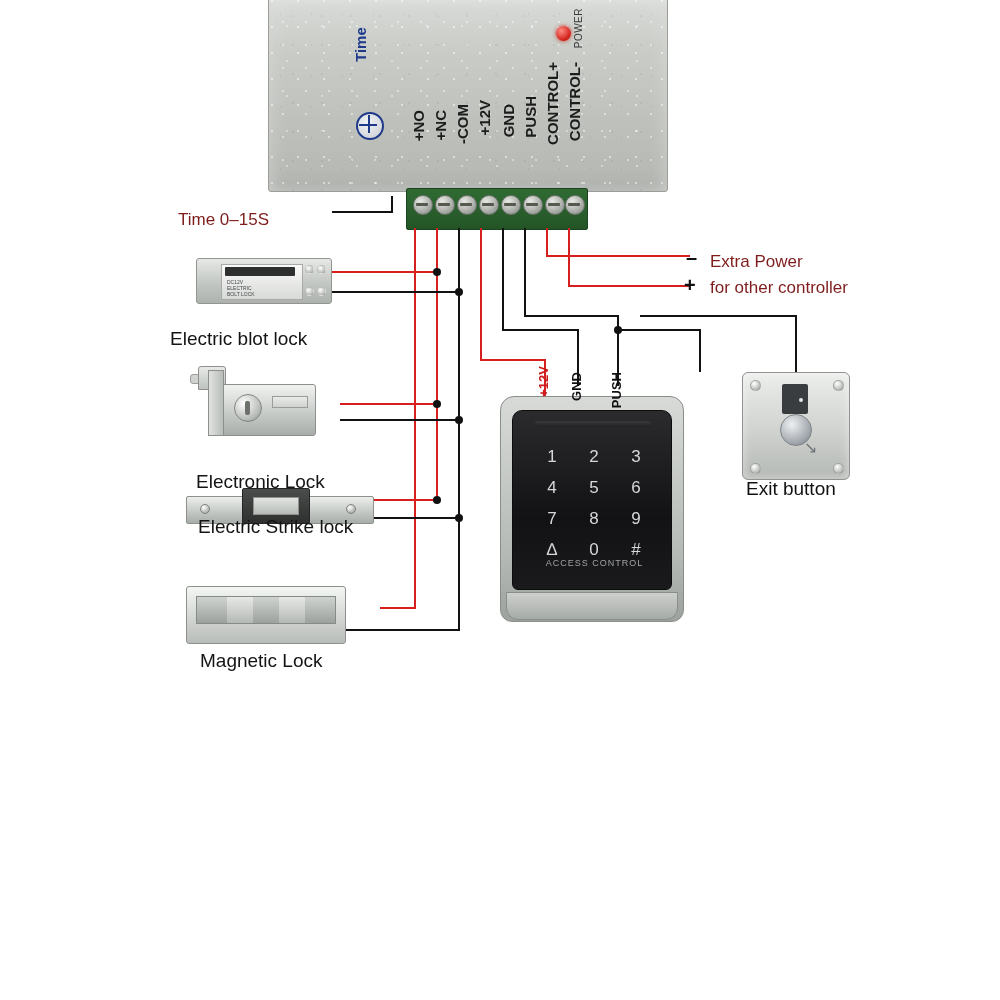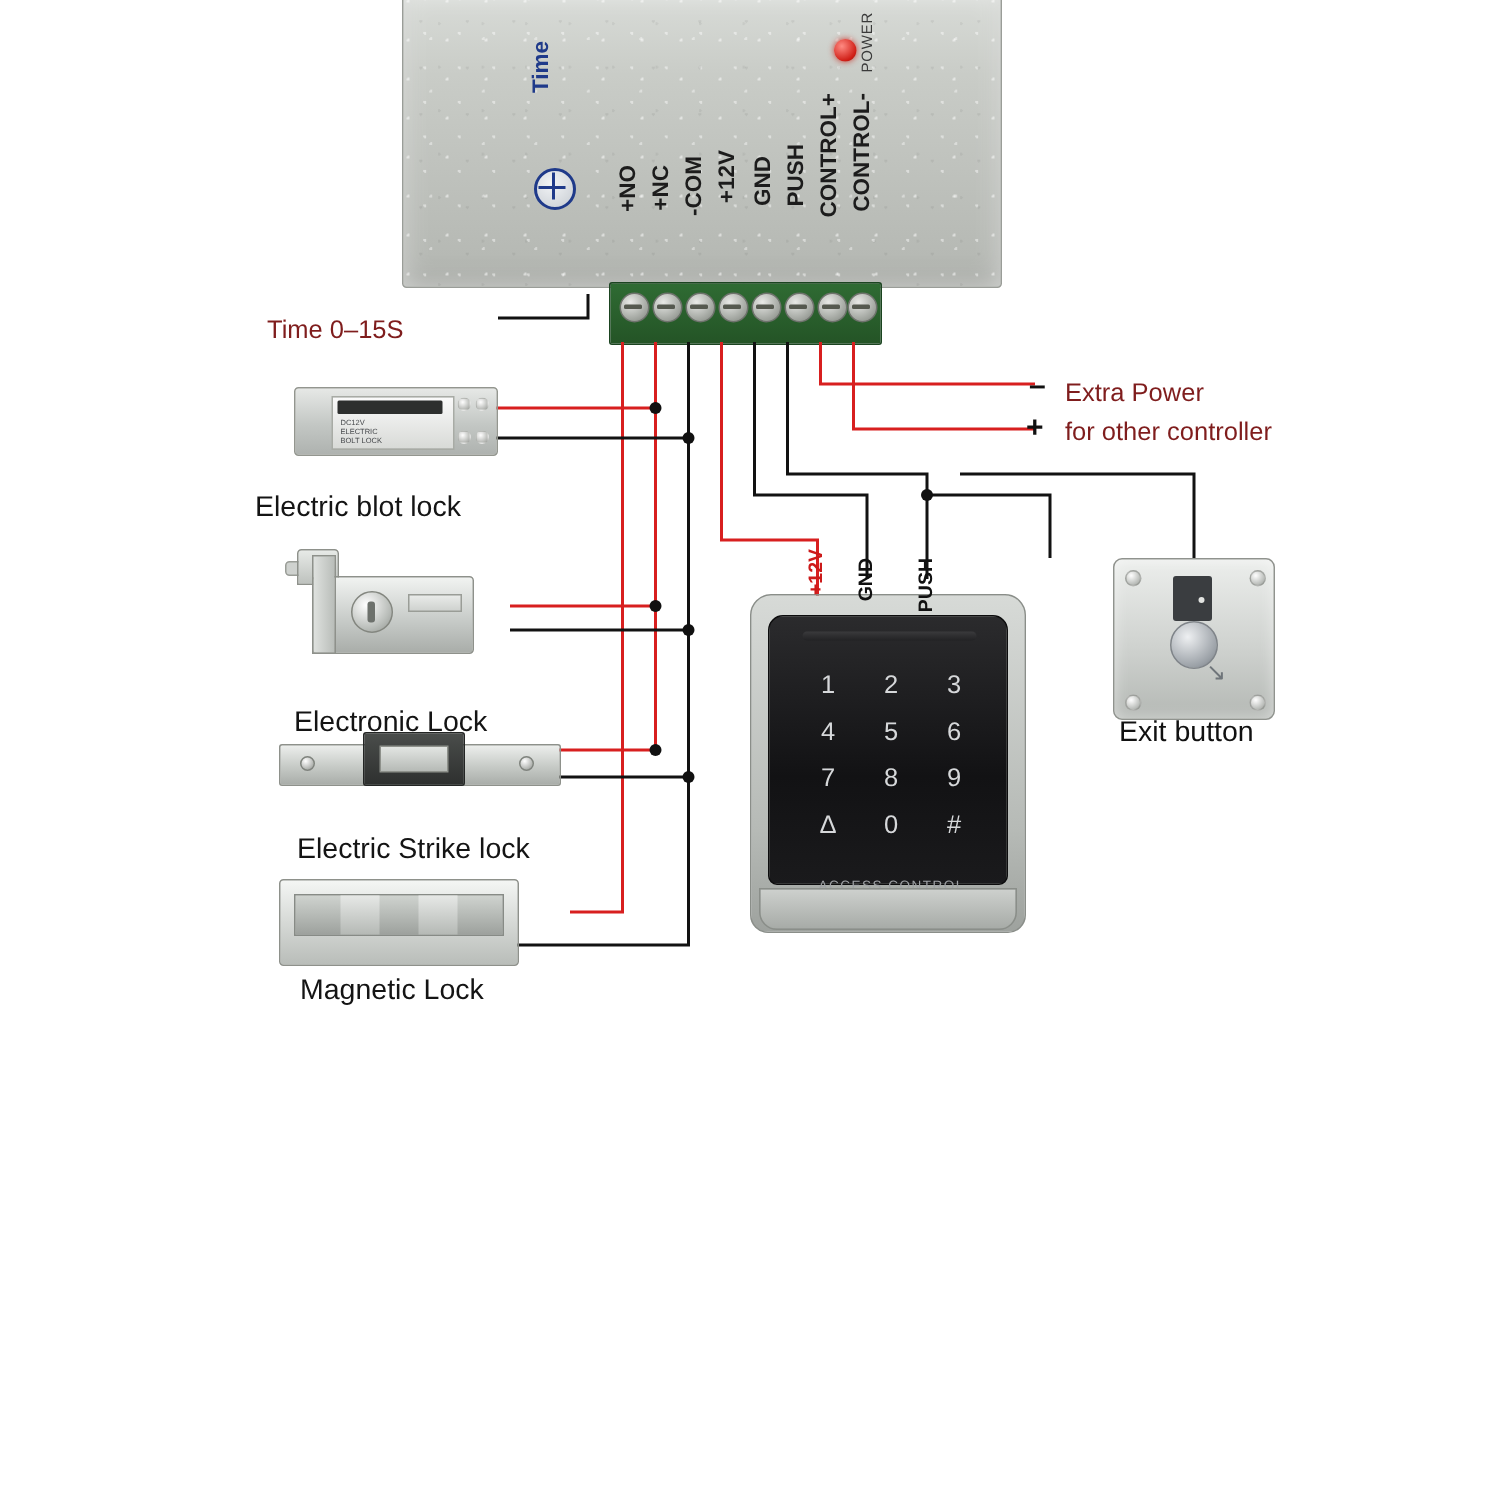--- a/index.html
+++ b/index.html
@@ -273,21 +273,21 @@
   .keypad{
     position:absolute; left:18px; top:30px; width:126px; height:124px;
   }
   .key{
     position:absolute; width:42px; height:31px;
     color:#d6d8da; font-size:17px;
     display:flex; align-items:center; justify-content:center;
     font-family:"Liberation Sans", sans-serif;
   }
   #ctrl-brand{
-    position:absolute; left:0; top:174px; width:163px;
+    position:absolute; left:0; top:147px; width:163px;
     text-align:center; color:#9fa2a5; font-size:9px; letter-spacing:1px;
   }
   #ctrl-base{
     position:absolute; left:6px; top:196px; width:170px; height:26px;
     background: linear-gradient(180deg,#cdd0cd,#a7aba7);
     border:1px solid #8a8e89; border-radius:0 0 12px 12px;
   }
   .ctrl-wire-lbl{
     position:absolute; font-size:13px; font-weight:700;
     writing-mode: vertical-rl; text-orientation: mixed; transform: rotate(180deg);
@@ -474,18 +474,18 @@
 
   <div class="lbl smalllabel" style="left:178px; top:210px;">Time    0–15S</div>
 
   <div class="lbl plusminus" style="left:686px; top:246px;">–</div>
   <div class="lbl smalllabel" style="left:710px; top:252px;">Extra Power</div>
   <div class="lbl plusminus" style="left:684px; top:274px;">+</div>
   <div class="lbl smalllabel" style="left:710px; top:278px;text-align:right;">for other controller</div>
 
   <div class="lbl devlabel" style="left:170px; top:328px;">Electric blot lock</div>
   <div class="lbl devlabel" style="left:196px; top:450px;margin-top:21px;">Electronic Lock</div>
-  <div class="lbl devlabel" style="left:198px; top:556px;">Electric Strike lock</div>
+  <div class="lbl devlabel" style="left:198px; top:516px;">Electric Strike lock</div>
   <div class="lbl devlabel" style="left:200px; top:650px;">Magnetic Lock</div>
 
   <div class="lbl" style="left:746px; top:478px; font-size:19px;">Exit button</div>
 
 </div>
 
 </body></html>

